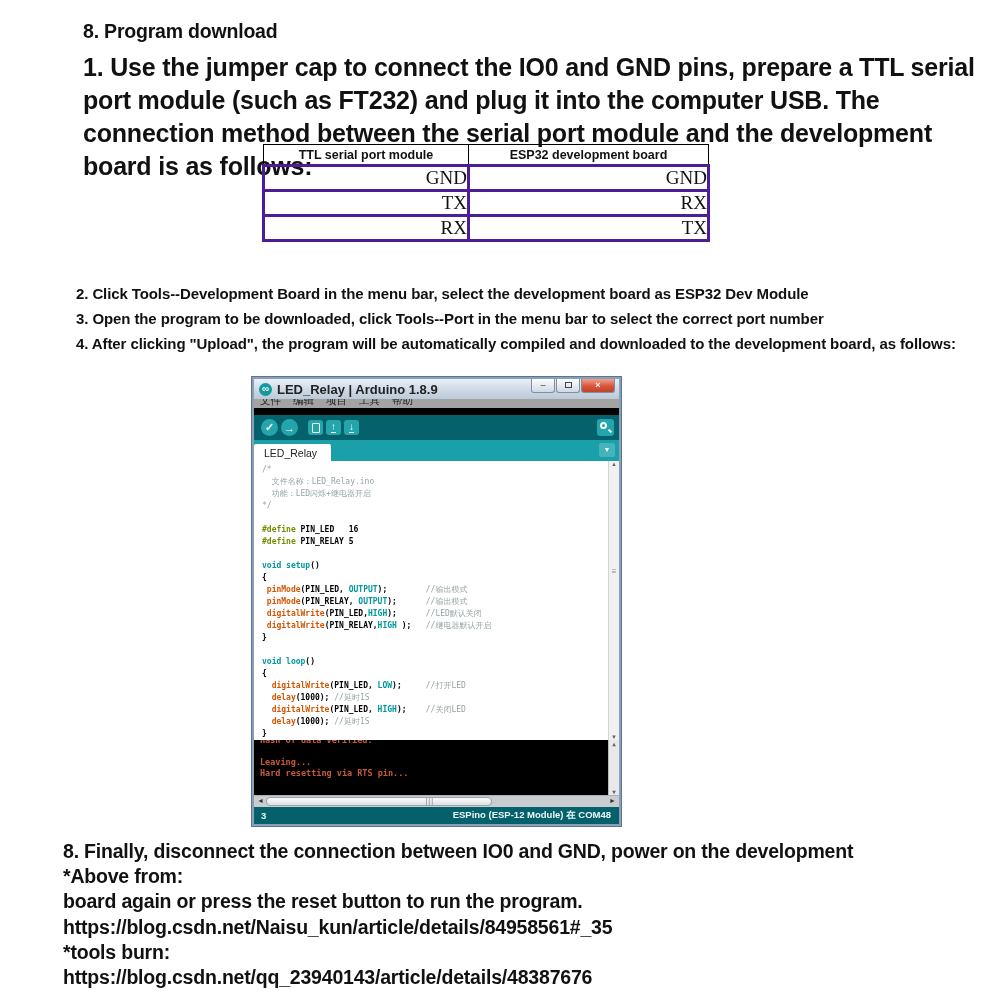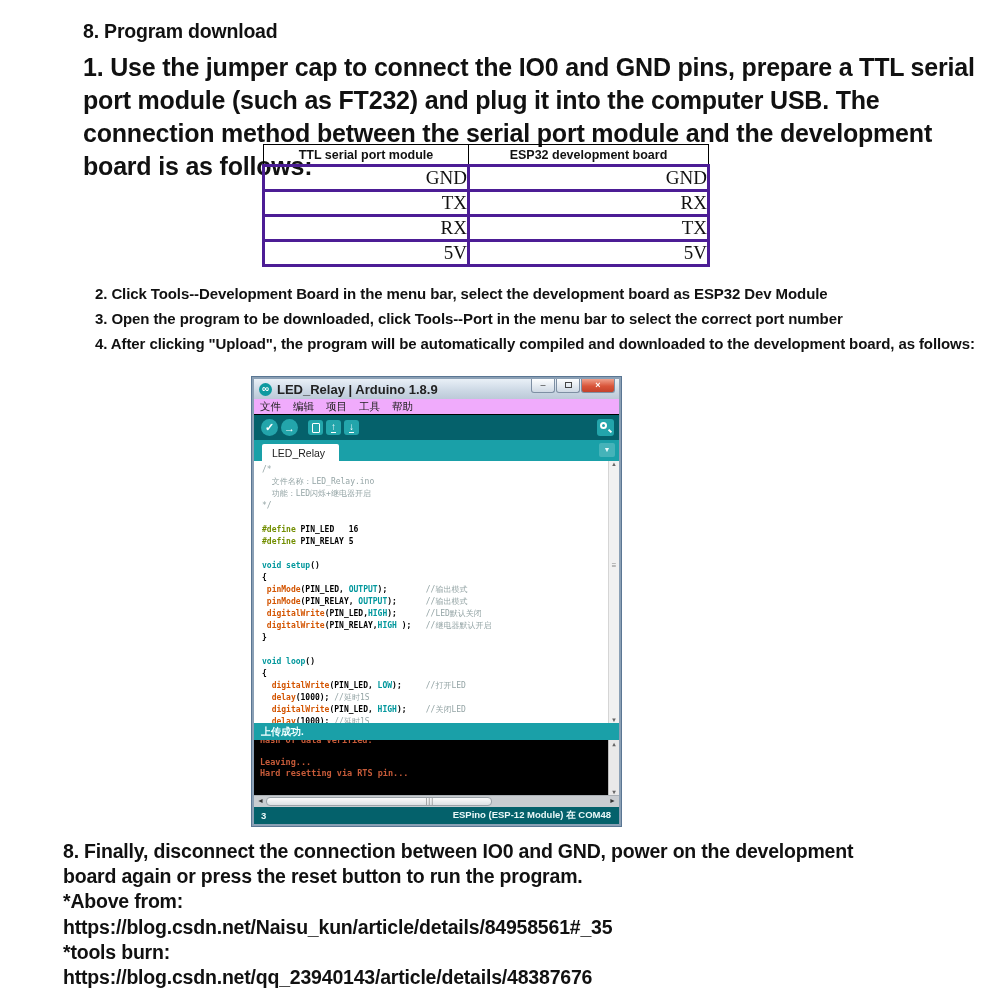--- a/index.html
+++ b/index.html
@@ -8,51 +8,51 @@
 
   .page { position:absolute; inset:0; overflow:hidden; }
 
   .doc-heading { position:absolute; left:83px; top:20px; font-size:19.5px; font-weight:700; letter-spacing:-0.2px; }
   .intro { position:absolute; left:83px; top:51px; width:900px; font-size:25px; font-weight:700; line-height:33px; letter-spacing:-0.2px; }
 
   table.pin-table { position:absolute; left:234px; top:144px; width:448px; border-collapse:collapse;margin-left:28px; }
   .pin-table th { border:1px solid #000; font-size:12.5px; font-weight:700; height:21px; font-family:"Liberation Sans",sans-serif; }
   .pin-table td { border:3px solid #4c1d95; text-align:right; font-family:"Liberation Serif",serif; font-size:19px; height:20px; }
 
-  .steps { position:absolute; left:95px; top:281px; font-size:15px; font-weight:700; line-height:25px; letter-spacing:-0.1px; }
+  .steps { position:absolute; left:76px; top:281px; font-size:15px; font-weight:700; line-height:25px; letter-spacing:-0.1px; }
 
   .closing { position:absolute; left:63px; top:839px; font-size:19.5px; font-weight:700; line-height:25.2px; letter-spacing:-0.2px; }
 
   
   .ide { position:absolute; left:252px; top:377px; width:369px; height:449px; border:2px solid #8BA0B5; outline:1px solid #5A7693; background:#ECEBE9; display:flex; flex-direction:column; font-family:"Liberation Sans",sans-serif; }
 
   .titlebar { height:20px; background:linear-gradient(#E9F0F7,#CBD7E4 60%,#BCC9D8); display:flex; align-items:center; padding:0 2px 0 5px; position:relative; }
   .app-icon { width:13px; height:13px; border-radius:50%; background:#0E9AA0; color:#fff; font-size:10px; line-height:12px; text-align:center; margin-right:5px; font-weight:700; }
   .title-text { font-size:13px; color:#222;font-weight:bold; }
   .winbtns { position:absolute; right:4px; top:0; display:flex; }
   .winbtn { width:24px; height:14px; border:1px solid #7E8FA3; border-top:none; background:linear-gradient(#FDFEFF,#CFD9E4); font-size:9px; line-height:12px; text-align:center; color:#333; border-radius:0 0 3px 3px; margin-left:1px; }
   .winbtn.close { width:34px; background:linear-gradient(#F0A08C,#D9553A 55%,#C3422B); color:#fff; font-weight:700; }
   .maxglyph { display:inline-block; width:7px; height:6px; border:1px solid #444; margin-top:3px; }
 
-  .menubar { height:16px; background:#f0abfc; border-bottom:1px solid #000000; display:flex; align-items:flex-end; padding-left:6px; }
+  .menubar { height:16px; background:#a3a3a3; border-bottom:7px solid #000000; display:flex; align-items:flex-end; padding-left:6px; }
   .menu-item { font-size:10.5px; color:#222; margin-right:12px; }
 
   .toolbar { height:25px; background:#05616B; display:flex; align-items:center; padding-left:4px; position:relative; }
   .tbtn { background:#23A5AB; color:#fff; margin-left:3px; display:flex; align-items:center; justify-content:center; }
   .tbtn.round { width:17px; height:17px; border-radius:50%; font-size:11px; font-weight:700; }
   .tbtn.square { width:15px; height:15px; border-radius:3px; font-size:10px; font-weight:700; }
   .tbtn.square.gap { margin-left:10px; }
   .doc-glyph { width:8px; height:10px; border:1px solid #fff; border-radius:1px; background:transparent; }
   .ul-arrow { border-bottom:1px solid #fff; line-height:9px; height:11px; }
   .monitor-btn { position:absolute; right:5px; top:4px; width:17px; height:17px; border-radius:3px; background:#23A5AB; }
   .mag { position:absolute; left:3px; top:3px; width:7px; height:7px; border:2px solid #fff; border-radius:50%; }
   .mag::after { content:""; position:absolute; left:6px; top:6px; width:4px; height:2px; background:#fff; transform:rotate(45deg); }
 
   .tabstrip { height:21px; background:#1AA0A8; position:relative; display:flex; align-items:flex-end; }
-  .tab { background:#fff; height:17px; margin-left:8px; padding:0 14px 0 10px; font-size:10.5px; color:#222; display:flex; align-items:center; border-radius:2px 2px 0 0; }
+  .tab { background:#fff; height:17px; padding:0 14px 0 10px; font-size:10.5px; color:#222; display:flex; align-items:center; border-radius:2px 2px 0 0; }
   .tab-dd { position:absolute; right:4px; top:3px; width:16px; height:14px; background:#45B3B9; color:#E8FBFB; font-size:7px; text-align:center; line-height:14px; border-radius:2px; }
 
   .editor { flex:1; background:#fff; position:relative; overflow:hidden; }
   .code { padding:3px 14px 0 8px; font-family:"DejaVu Sans Mono",monospace; font-size:8px; font-weight:700; line-height:12px; white-space:pre; color:#000; }
   .cl { height:12px; }
   .c-cm { color:#95A5A6; font-weight:400; }
   .c-kw { color:#00979C; }
   .c-fn { color:#D35400; }
   .c-def { color:#728E00; }
   .c-pl { color:#000; }
@@ -97,24 +97,20 @@
           <td>GND</td>
         </tr>
         <tr>
           <td>TX</td>
           <td>RX</td>
         </tr>
         <tr>
           <td>RX</td>
           <td>TX</td>
         </tr>
-        <tr>
-          <td>5V</td>
-          <td>5V</td>
-        </tr>
       </tbody>
   </table>
 
   <div class="steps">
     <div>2. Click Tools--Development Board in the menu bar, select the development board as ESP32 Dev Module</div>
     <div>3. Open the program to be downloaded, click Tools--Port in the menu bar to select the correct port number</div>
     <div>4. After clicking "Upload", the program will be automatically compiled and downloaded to the development board, as follows:</div>
   </div>
 
   <div class="ide">
@@ -167,23 +163,20 @@
 
     <div class="editor">
       <div class="code"><div class="cl"><span class="c-cm">/*</span></div><div class="cl"><span class="c-cm">  文件名称：LED_Relay.ino</span></div><div class="cl"><span class="c-cm">  功能：LED闪烁+继电器开启</span></div><div class="cl"><span class="c-cm">*/</span></div><div class="cl">&nbsp;</div><div class="cl"><span class="c-def">#define</span><span class="c-pl"> PIN_LED   16</span></div><div class="cl"><span class="c-def">#define</span><span class="c-pl"> PIN_RELAY 5</span></div><div class="cl">&nbsp;</div><div class="cl"><span class="c-kw">void setup</span><span class="c-pl">()</span></div><div class="cl"><span class="c-pl">{</span></div><div class="cl"><span class="c-fn"> pinMode</span><span class="c-pl">(PIN_LED, </span><span class="c-kw">OUTPUT</span><span class="c-pl">);</span><span class="c-cm">        //输出模式</span></div><div class="cl"><span class="c-fn"> pinMode</span><span class="c-pl">(PIN_RELAY, </span><span class="c-kw">OUTPUT</span><span class="c-pl">);</span><span class="c-cm">      //输出模式</span></div><div class="cl"><span class="c-fn"> digitalWrite</span><span class="c-pl">(PIN_LED,</span><span class="c-kw">HIGH</span><span class="c-pl">);</span><span class="c-cm">      //LED默认关闭</span></div><div class="cl"><span class="c-fn"> digitalWrite</span><span class="c-pl">(PIN_RELAY,</span><span class="c-kw">HIGH</span><span class="c-pl"> );</span><span class="c-cm">   //继电器默认开启</span></div><div class="cl"><span class="c-pl">}</span></div><div class="cl">&nbsp;</div><div class="cl"><span class="c-kw">void loop</span><span class="c-pl">()</span></div><div class="cl"><span class="c-pl">{</span></div><div class="cl"><span class="c-fn">  digitalWrite</span><span class="c-pl">(PIN_LED, </span><span class="c-kw">LOW</span><span class="c-pl">);</span><span class="c-cm">     //打开LED</span></div><div class="cl"><span class="c-fn">  delay</span><span class="c-pl">(1000); </span><span class="c-cm">//延时1S</span></div><div class="cl"><span class="c-fn">  digitalWrite</span><span class="c-pl">(PIN_LED, </span><span class="c-kw">HIGH</span><span class="c-pl">);</span><span class="c-cm">    //关闭LED</span></div><div class="cl"><span class="c-fn">  delay</span><span class="c-pl">(1000); </span><span class="c-cm">//延时1S</span></div><div class="cl"><span class="c-pl">}</span></div></div>
       <div class="vscroll">
         <div class="up">▲</div>
         <div class="grip">≡</div>
         <div class="down">▼</div>
       </div>
     </div>
 
-    <div class="statusstrip">
-      <span>上传成功.</span>
-    </div>
 
     <div class="console">
       <div class="console-inner"><div>Hash of data verified.</div><div>&nbsp;</div><div>Leaving...</div><div>Hard resetting via RTS pin...</div></div>
       <div class="vscroll">
         <div class="up">▲</div>
         <div class="down">▼</div>
       </div>
     </div>
 
     <div class="hscroll">
@@ -195,20 +188,20 @@
 
     <div class="statusbar">
       <span>3</span>
       <span>ESPino (ESP-12 Module) 在 COM48</span>
     </div>
 
   </div>
 
   <div class="closing">
     <div>8. Finally, disconnect the connection between IO0 and GND, power on the development</div>
+    <div>*Above from:</div>
     <div>board again or press the reset button to run the program.</div>
-    <div>*Above from:</div>
     <div>https://blog.csdn.net/Naisu_kun/article/details/84958561#_35</div>
     <div>*tools burn:</div>
     <div>https://blog.csdn.net/qq_23940143/article/details/48387676</div>
   </div>
 
 </div>
 
 </body></html>

